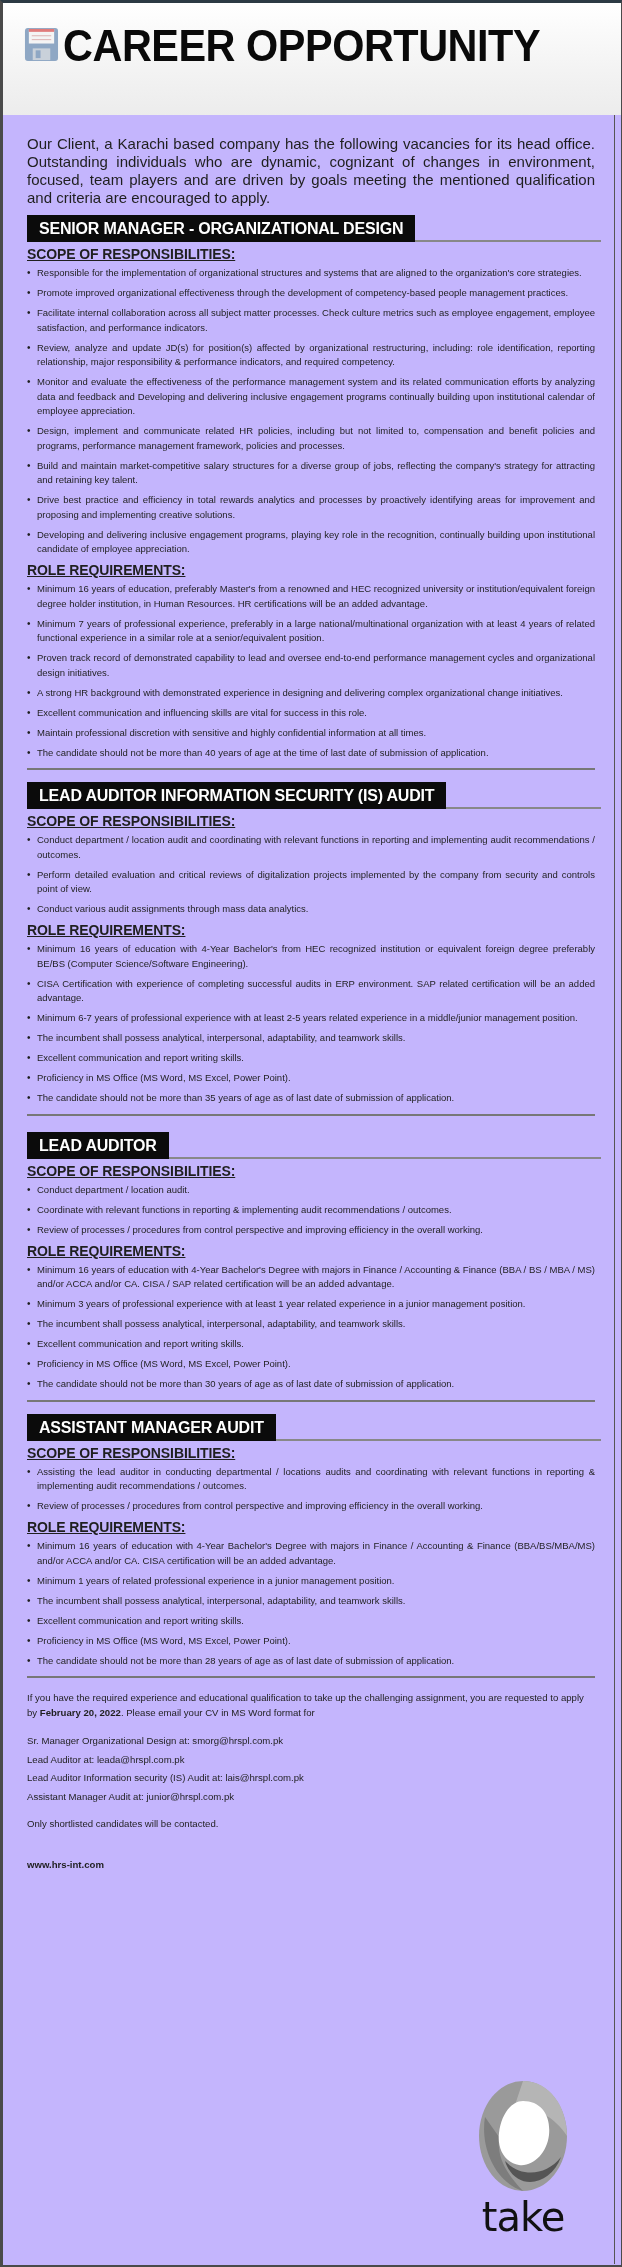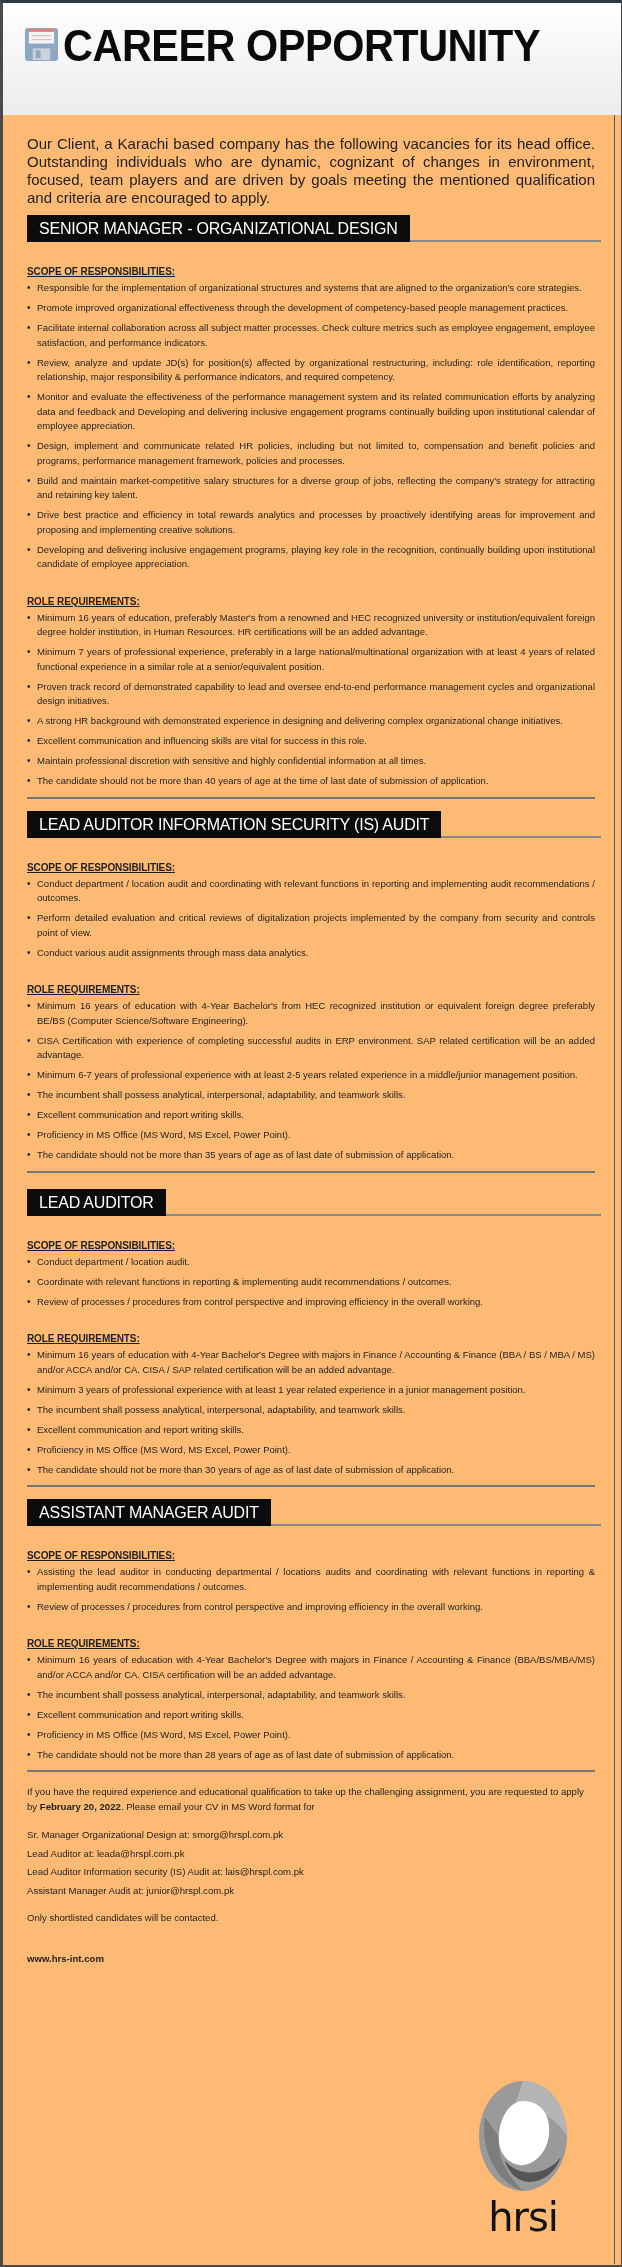--- a/index.html
+++ b/index.html
@@ -10,21 +10,21 @@
       position: relative;
     }
     .frame {
       position: relative;
       width: 622px;
       height: 2267px;
       border-top: 3px solid #2c3a44;
       border-left: 3px solid #4a4a4a;
       border-right: 1px solid #4a4a4a;
       border-bottom: 2px solid #4a4a4a;
-      background: #fdba74;
+      background: #c4b5fd;
     }
     .frame-inner {
       position: absolute;
       top: 1px; left: 1px; right: 6px; bottom: 1px;
       border-right: 1px solid #555;
       border-top: 1px solid #999;
     }
     .header {
       height: 112px;
       background: linear-gradient(to bottom, #ffffff 0%, #f3f3f3 60%, #ececec 100%);
@@ -61,33 +61,33 @@
     .job-head {
       position: relative;
       margin-top: 8px;
       height: 27px;
       border-bottom: 2px solid #888;
     }
     .job-head .bar {
       display: inline-block;
       background: #0b0b0b;
       color: #fff;
-      font-weight: normal;
+      font-weight: bold;
       font-size: 16px;
       height: 27px;
       line-height: 28px;
       padding: 0 12px;
       white-space: nowrap;
       letter-spacing: -0.2px;
     }
     .sub-head {
       font-weight: bold;
-      font-size: 10px;
+      font-size: 14px;
       text-decoration: underline;
-      margin-top: 24px;
+      margin-top: 4px;
       margin-bottom: 4px;
       letter-spacing: -0.1px;
     }
     ul.bullets { list-style: none; padding-right: 6px; }
     ul.bullets li {
       position: relative;
       padding-left: 10px;
       font-size: 9.5px;
       line-height: 14.5px;
       text-align: justify;
@@ -220,20 +220,21 @@
         <div class="rule"></div>
         <div class="job-head" style="margin-top: 0px;"><span class="bar">ASSISTANT MANAGER AUDIT</span></div>
         <div class="sub-head">SCOPE OF RESPONSIBILITIES:</div>
         <ul class="bullets">
           <li>Assisting the lead auditor in conducting departmental / locations audits and coordinating with relevant functions in reporting &amp; implementing audit recommendations / outcomes.</li>
           <li>Review of processes / procedures from control perspective and improving efficiency in the overall working.</li>
         </ul>
         <div class="sub-head">ROLE REQUIREMENTS:</div>
         <ul class="bullets">
           <li>Minimum 16 years of education with 4-Year Bachelor's Degree with majors in Finance / Accounting &amp; Finance (BBA/BS/MBA/MS) and/or ACCA and/or CA. CISA certification will be an added advantage.</li>
+          <li>Minimum 1 years of related professional experience in a junior management position.</li>
           <li>The incumbent shall possess analytical, interpersonal, adaptability, and teamwork skills.</li>
           <li>Excellent communication and report writing skills.</li>
           <li>Proficiency in MS Office (MS Word, MS Excel, Power Point).</li>
           <li>The candidate should not be more than 28 years of age as of last date of submission of application.</li>
         </ul>
         <div class="rule"></div>
       </div>
 
     <p class="closing"><span>If you have the required experience and educational qualification to take up the challenging assignment, you are requested to apply by </span><b>February 20, 2022</b><span>. Please email your CV in MS Word format for</span></p>
 
@@ -249,15 +250,15 @@
   </div>
 
   <div class="logo">
     <svg class="ring" viewBox="0 0 96 118">
       <ellipse cx="48" cy="59" rx="44" ry="55" fill="#9a9a9a"></ellipse>
       <path d="M48 4 C75 4 92 30 92 59 C80 40 60 30 40 28 Z" fill="#b5b5b5"></path>
       <path d="M10 40 C5 70 20 105 48 114 C30 95 22 80 24 60 Z" fill="#7d7d7d"></path>
       <path d="M30 84 C45 100 70 100 86 80 C75 110 40 115 30 84 Z" fill="#555"></path>
       <path d="M48 24 C66 24 76 38 74 58 C72 76 58 90 44 88 C30 86 22 72 24 56 C26 38 36 24 48 24 Z" fill="#ffffff"></path>
     </svg>
-    <div class="word">hrsi</div>
+    <div class="word">take</div>
   </div>
 </div>
 
 </body></html>

